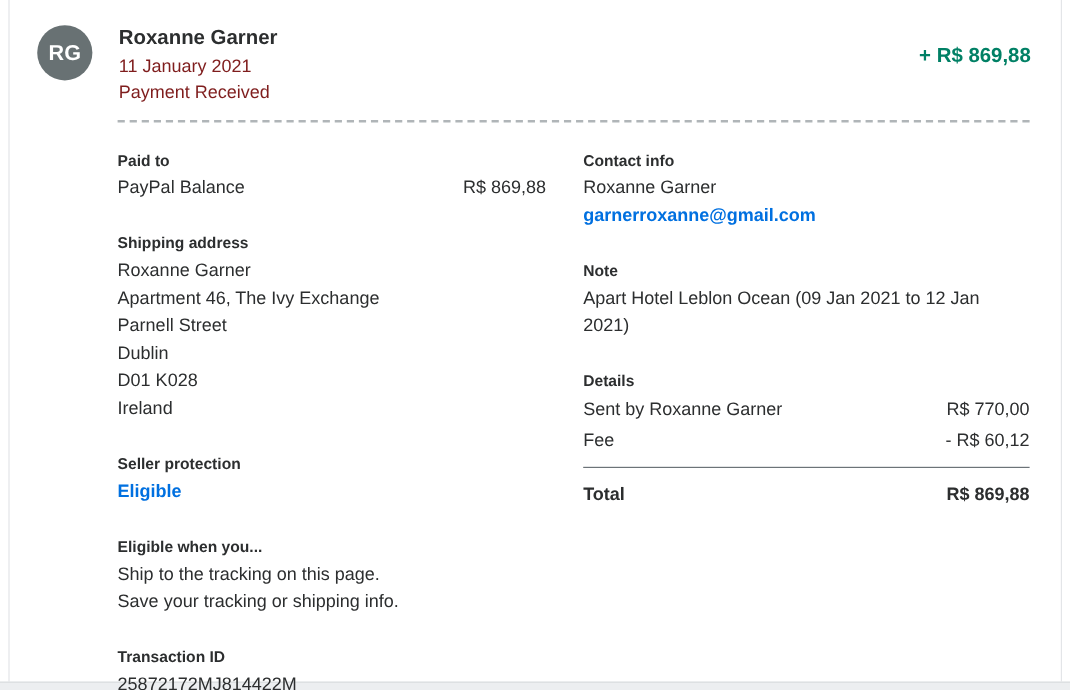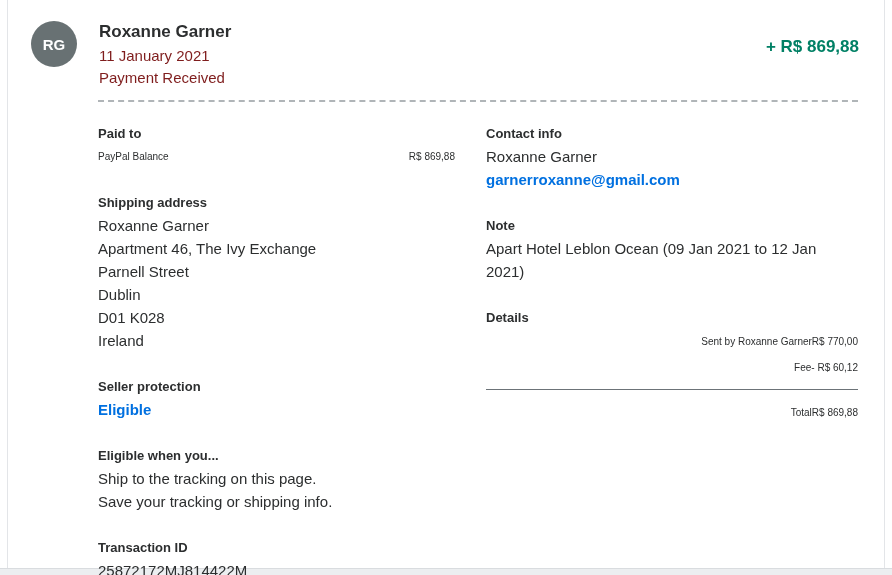--- a/index.html
+++ b/index.html
@@ -29,21 +29,21 @@
     display: flex;
     align-items: flex-start;
     padding: 21px 25px 0 23px;
   }
   .avatar {
     width: 46px; height: 46px;
     border-radius: 50%;
     background: #687173;
     color: #ffffff;
     font-weight: bold;
-    font-size: 15px;
+    font-size: 18px;
     display: flex; align-items: center; justify-content: center;
     flex-shrink: 0;
   }
   .header-text { margin-left: 22px; flex: 1; }
   .header-name {
     font-size: 17px;
     font-weight: bold;
     color: #2c2e2f;
     line-height: 21px;
     margin-bottom: 3px;
@@ -81,36 +81,36 @@
     line-height: 23px;
   }
   .line {
     font-size: 15px;
     color: #2c2e2f;
     line-height: 23px;
   }
   .row {
     display: flex;
     justify-content: space-between;
-    font-size: 10px;
+    font-size: 15px;
     line-height: 23px;
   }
-  .detail-row { line-height: 26px; justify-content: flex-end; }
+  .detail-row { line-height: 26px; }
   .link {
     color: #0070e0;
     font-weight: bold;
     text-decoration: none;
     cursor: pointer;
   }
   .details-rule {
     border: none;
     border-top: 1px solid #6c7378;
     margin: 8px 0 9px 0;
   }
-  .total-row { font-weight: normal; margin-top: 10px; }
+  .total-row { font-weight: bold; margin-top: 10px; }
 </style>
 </head>
 <body>
 
 <div class="card">
 
   <div class="header">
     <div class="avatar">
       <span>RG</span>
     </div>

